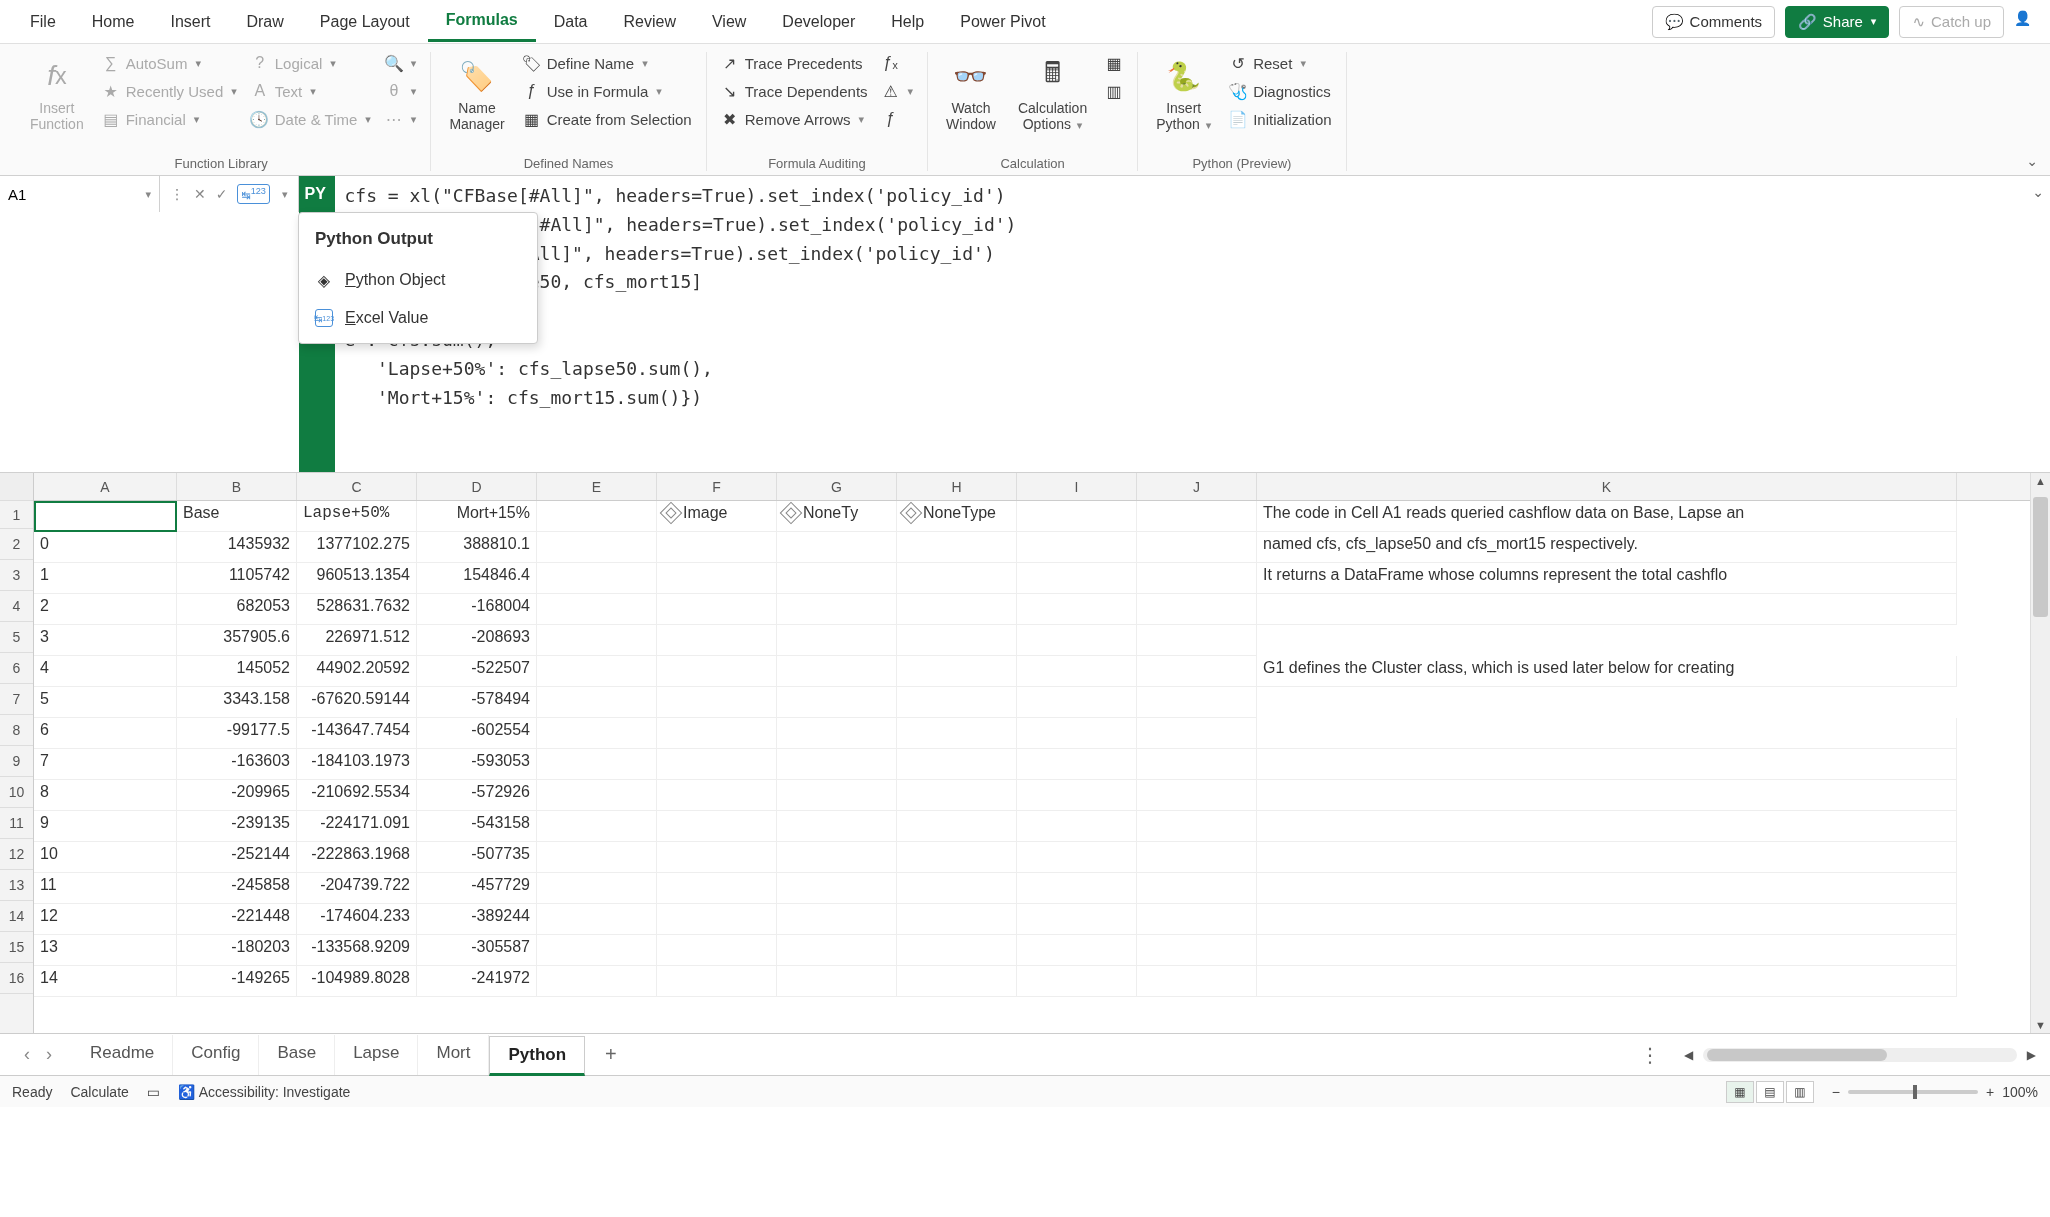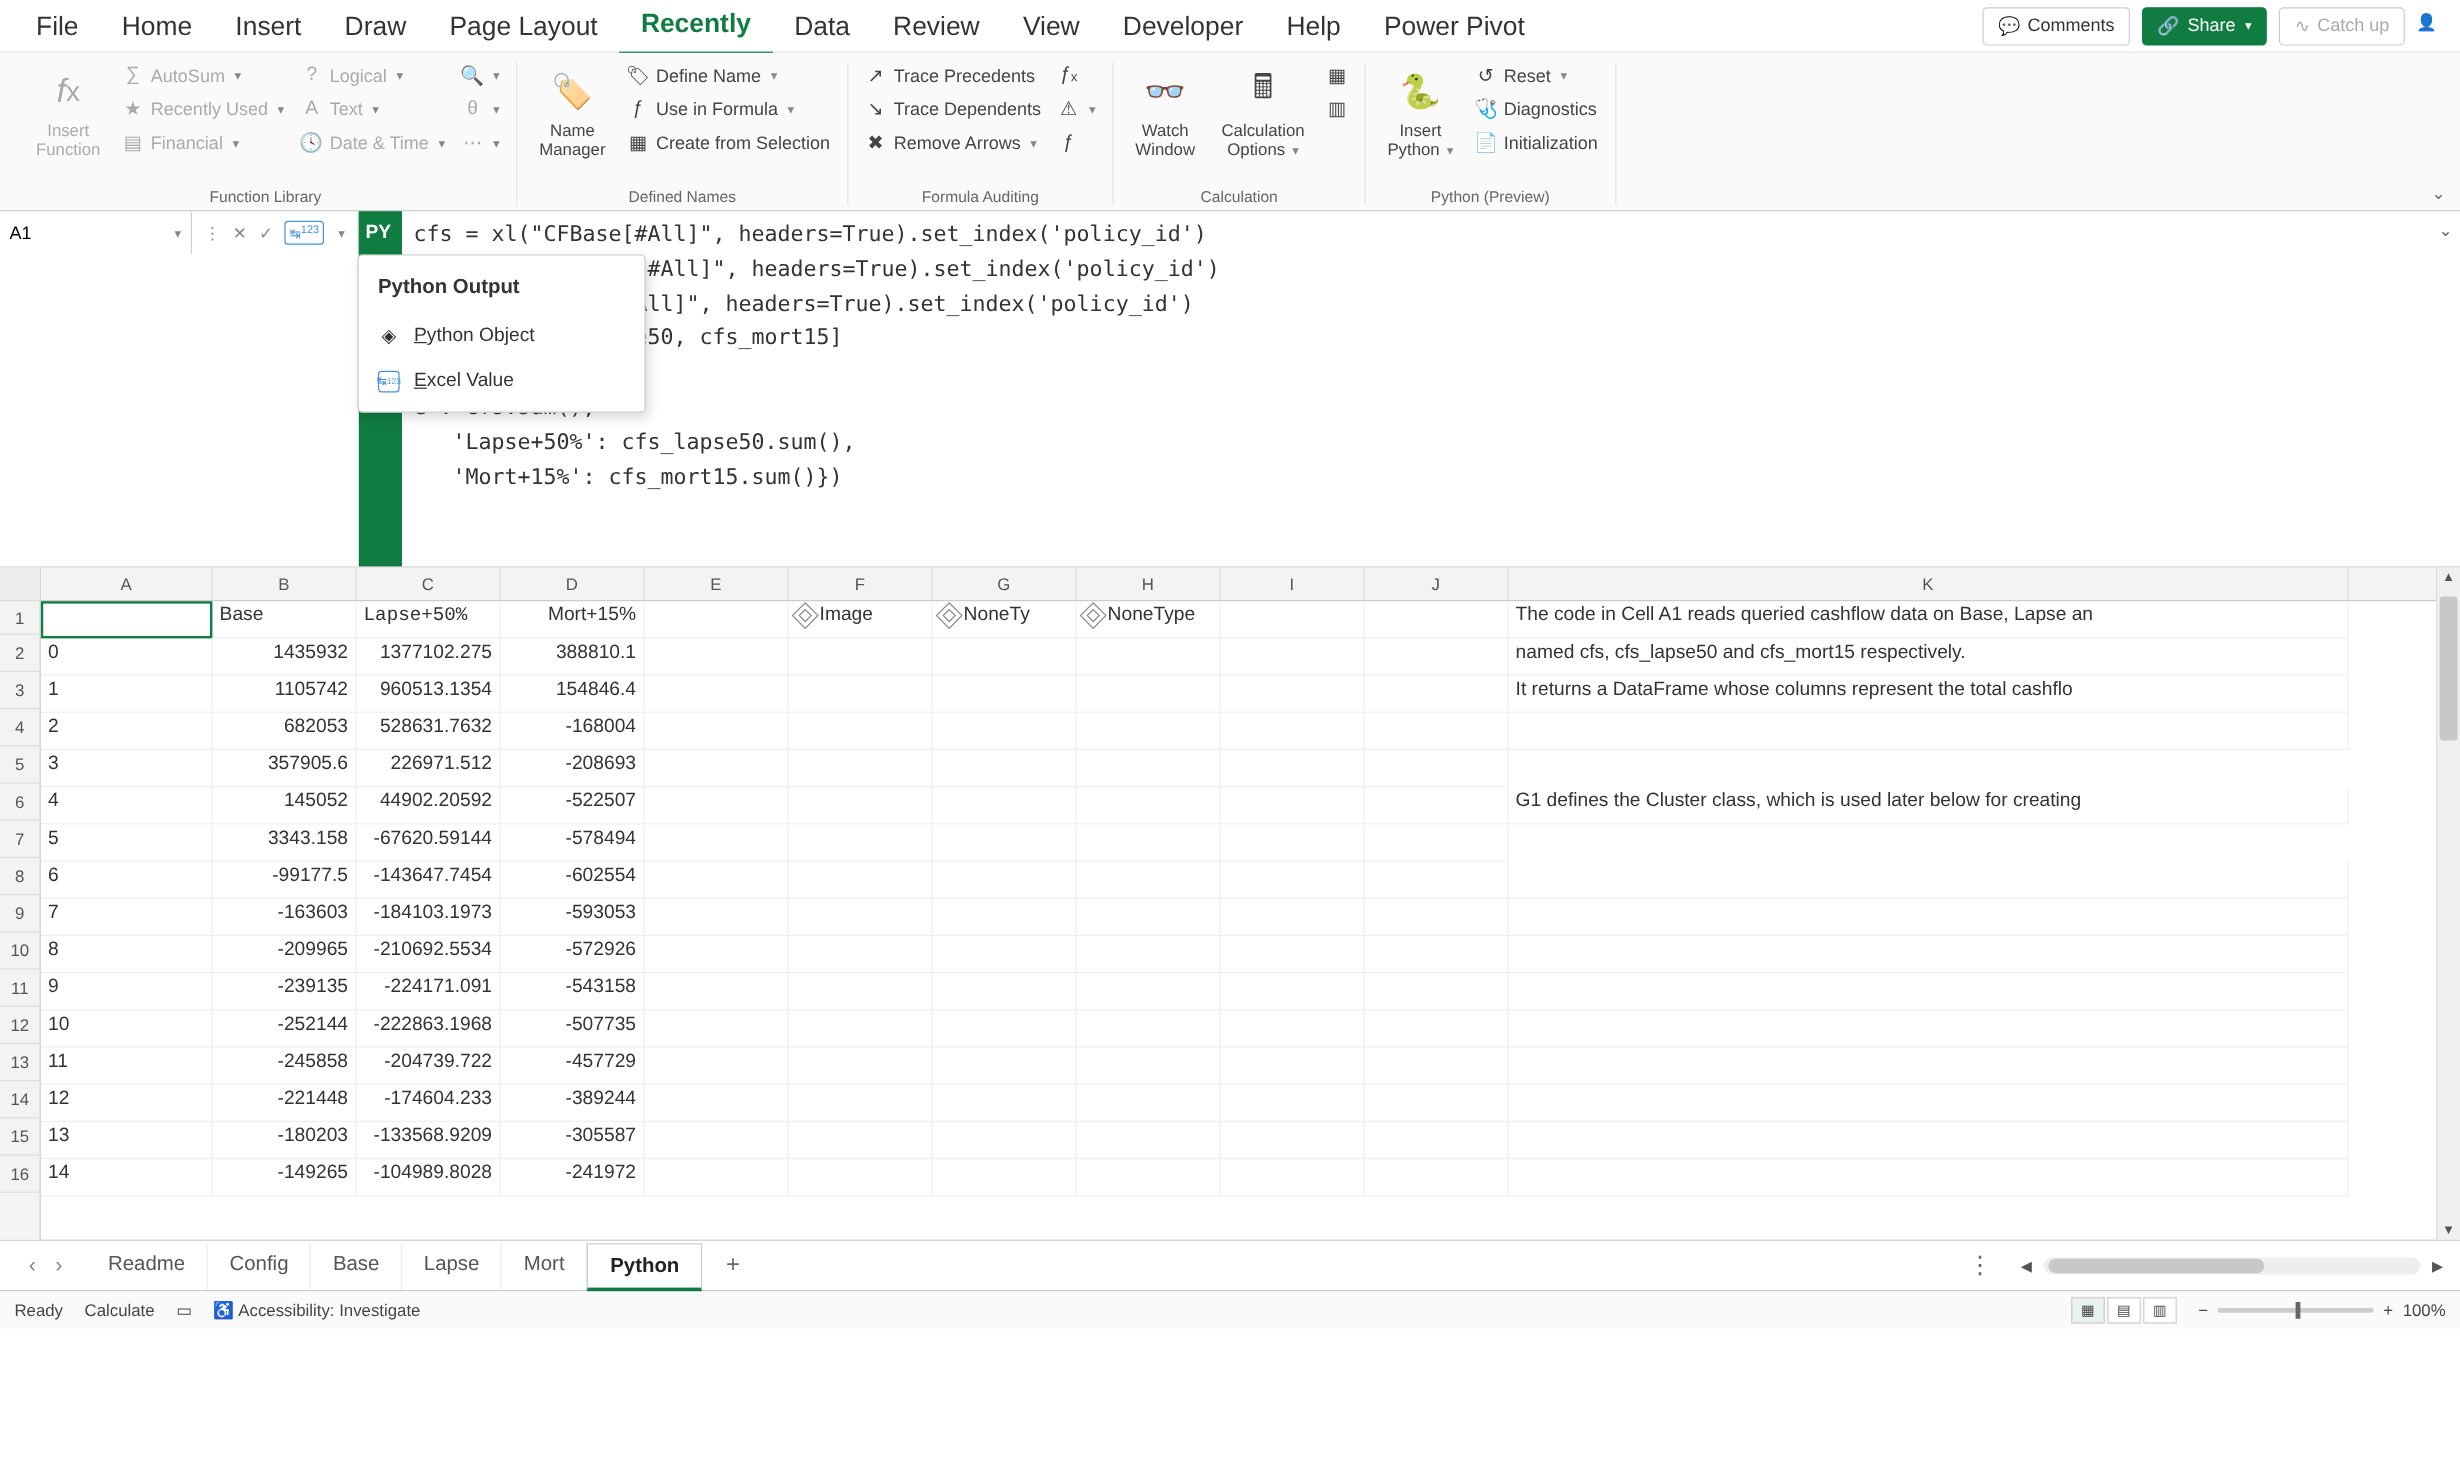--- a/index.html
+++ b/index.html
@@ -1,20 +1,20 @@
 <!DOCTYPE html>
 <html><head>
 <meta charset="utf-8">
 <style>
 * { box-sizing: border-box; margin: 0; padding: 0; }
 body { font-family: "Segoe UI", Arial, sans-serif; font-size: 14px; background: #fff; color: #333; overflow: hidden; width: 2050px; height: 1217px; position: relative; }
 
 
 .ribbon-tabs { display: flex; align-items: center; padding: 0 12px; height: 44px; border-bottom: 1px solid #e0e0e0; }
-.ribbon-tab { padding: 10px 18px; font-size: 22px; cursor: pointer; }
+.ribbon-tab { padding: 10px 18px; font-size: 16px; cursor: pointer; }
 .ribbon-tab.active { color: #107c41; border-bottom: 3px solid #107c41; font-weight: 600; }
 .ribbon-right { margin-left: auto; display: flex; gap: 10px; align-items: center; }
 .btn { border: 1px solid #ccc; border-radius: 4px; padding: 6px 12px; font-size: 15px; display: inline-flex; align-items: center; gap: 6px; cursor: pointer; background: #fff; }
 .btn.share { background: #107c41; color: #fff; border-color: #107c41; }
 .btn.catchup { color: #aaa; }
 .user-icon { width: 24px; height: 24px; display: inline-block; }
 
 
 .ribbon-content { display: flex; padding: 8px 12px 4px; border-bottom: 1px solid #d0d0d0; background: #fafafa; position: relative; }
 .ribbon-group { display: flex; flex-direction: column; align-items: center; padding: 0 10px; border-right: 1px solid #e5e5e5; }
@@ -98,21 +98,21 @@
 </style>
 </head>
 <body>
 
 <div class="ribbon-tabs">
   <div class="ribbon-tab">File</div>
   <div class="ribbon-tab">Home</div>
   <div class="ribbon-tab">Insert</div>
   <div class="ribbon-tab">Draw</div>
   <div class="ribbon-tab">Page Layout</div>
-  <div class="ribbon-tab active">Recently</div>
+  <div class="ribbon-tab active">Formulas</div>
   <div class="ribbon-tab">Data</div>
   <div class="ribbon-tab">Review</div>
   <div class="ribbon-tab">View</div>
   <div class="ribbon-tab">Developer</div>
   <div class="ribbon-tab">Help</div>
   <div class="ribbon-tab">Power Pivot</div>
   <div class="ribbon-right">
     <div class="btn">
         <span>💬</span>
         <span>Comments</span>

